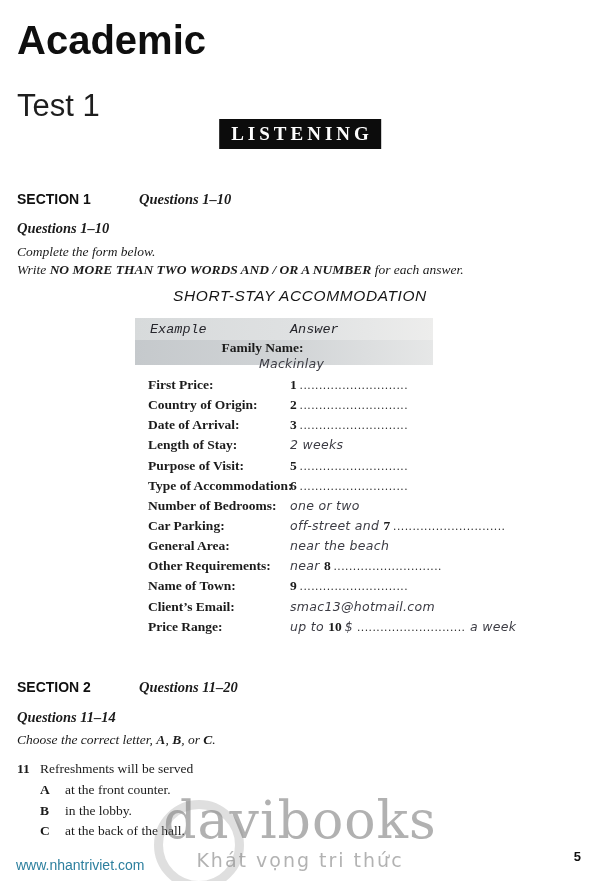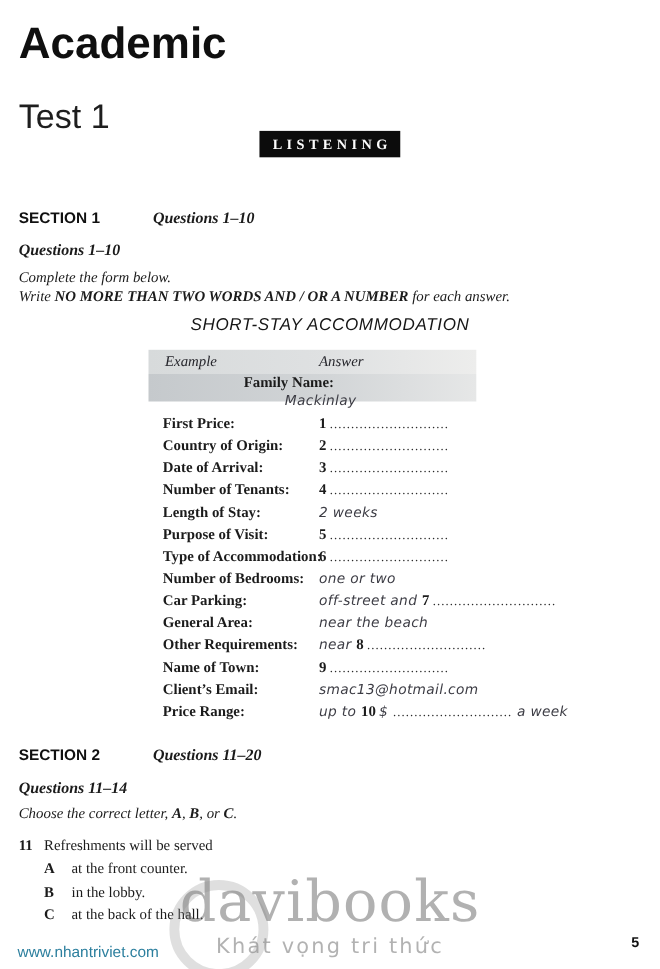--- a/index.html
+++ b/index.html
@@ -1,20 +1,20 @@
 <!DOCTYPE html>
 <html><head>
 <meta charset="utf-8">
 <style>
   html,body{margin:0;padding:0;background:#ffffff;}
   .page{position:relative;width:600px;height:881px;background:#ffffff;font-family:"Liberation Serif",serif;color:#1b1b1b;overflow:hidden;}
 
   .main-title{position:absolute;left:17px;top:18px;font-family:"Liberation Sans",sans-serif;font-weight:bold;font-size:40px;color:#0f0f0f;}
   .test-title{position:absolute;left:17px;top:88px;font-family:"Liberation Sans",sans-serif;font-size:31px;color:#1e1e1e;}
-  .listening-badge{position:absolute;top:119px;left:50%;transform:translateX(-50%);background:#0c0c0c;color:#fdfdfd;font-size:13px;font-weight:bold;letter-spacing:4px;padding:4px 8px 4px 12px;}
+  .listening-badge{position:absolute;top:119px;left:50%;transform:translateX(-50%);background:#0c0c0c;color:#fdfdfd;font-size:19px;font-weight:bold;letter-spacing:4px;padding:4px 8px 4px 12px;}
 
   .section-header{position:absolute;left:17px;width:560px;}
   .s1-header{top:190px;}
   .s2-header{top:678px;}
   .section-label{font-family:"Liberation Sans",sans-serif;font-weight:bold;font-size:14px;display:inline-block;width:122px;color:#101010;}
   .section-range{font-weight:bold;font-style:italic;font-size:14.5px;}
 
   .questions-heading{position:absolute;left:17px;font-weight:bold;font-style:italic;font-size:14.5px;}
   .q1-10-heading{top:220px;}
   .q11-14-heading{top:709px;font-style:italic;}
@@ -23,21 +23,21 @@
   .instr1{top:244px;}
   .instr2{top:262px;}
   .instr3{top:732px;}
   .seg-i{font-style:italic;}
   .seg-bi{font-style:italic;font-weight:bold;}
 
   .form-title{position:absolute;left:0;right:0;top:287px;text-align:center;font-family:"Liberation Sans",sans-serif;font-style:italic;font-size:15.5px;letter-spacing:0.6px;color:#161616;}
 
   .example-box{position:absolute;left:135px;top:318px;width:298px;height:47px;}
   .ex-row{display:flex;align-items:center;padding-left:15px;}
-  .ex-row-1{background:linear-gradient(90deg,#d7dadb 0%,#dfe1e2 55%,#ededec 100%);height:22px;}
+  .ex-row-1{background:linear-gradient(90deg,#d7dadb 0%,#dfe1e2 55%,#ededec 100%);height:22px;font-family:Liberation Mono, monospace;}
   .ex-row-2{background:linear-gradient(90deg,#c5c9cc 0%,#d2d5d7 55%,#e6e7e7 100%);height:25px;flex-direction:column;}
   .ex-col{width:140px;flex-shrink:0;}
   .ex-label{font-style:italic;font-size:13.5px;color:#26262c;}
   .ex-field{font-weight:bold;font-size:13.5px;}
 
   .hand,.seg-hand{font-family:"DejaVu Sans",sans-serif;font-style:italic;font-size:12.5px;color:#3c3c44;letter-spacing:0.3px;}
 
   .form-rows{position:absolute;left:148px;top:377px;width:430px;}
   .form-row{display:flex;align-items:baseline;height:20.15px;}
   .row-label{width:142px;flex-shrink:0;font-weight:bold;font-size:13.5px;white-space:nowrap;}
@@ -95,24 +95,20 @@
         <span class="row-label">First Price:</span>
         <span class="row-value"><span class="seg seg-num">1</span><span class="seg seg-dots">............................</span></span>
       </div>
       <div class="form-row">
         <span class="row-label">Country of Origin:</span>
         <span class="row-value"><span class="seg seg-num">2</span><span class="seg seg-dots">............................</span></span>
       </div>
       <div class="form-row">
         <span class="row-label">Date of Arrival:</span>
         <span class="row-value"><span class="seg seg-num">3</span><span class="seg seg-dots">............................</span></span>
-      </div>
-      <div class="form-row">
-        <span class="row-label">Number of Tenants:</span>
-        <span class="row-value"><span class="seg seg-num">4</span><span class="seg seg-dots">............................</span></span>
       </div>
       <div class="form-row">
         <span class="row-label">Length of Stay:</span>
         <span class="row-value"><span class="seg seg-hand">2 weeks</span></span>
       </div>
       <div class="form-row">
         <span class="row-label">Purpose of Visit:</span>
         <span class="row-value"><span class="seg seg-num">5</span><span class="seg seg-dots">............................</span></span>
       </div>
       <div class="form-row">

